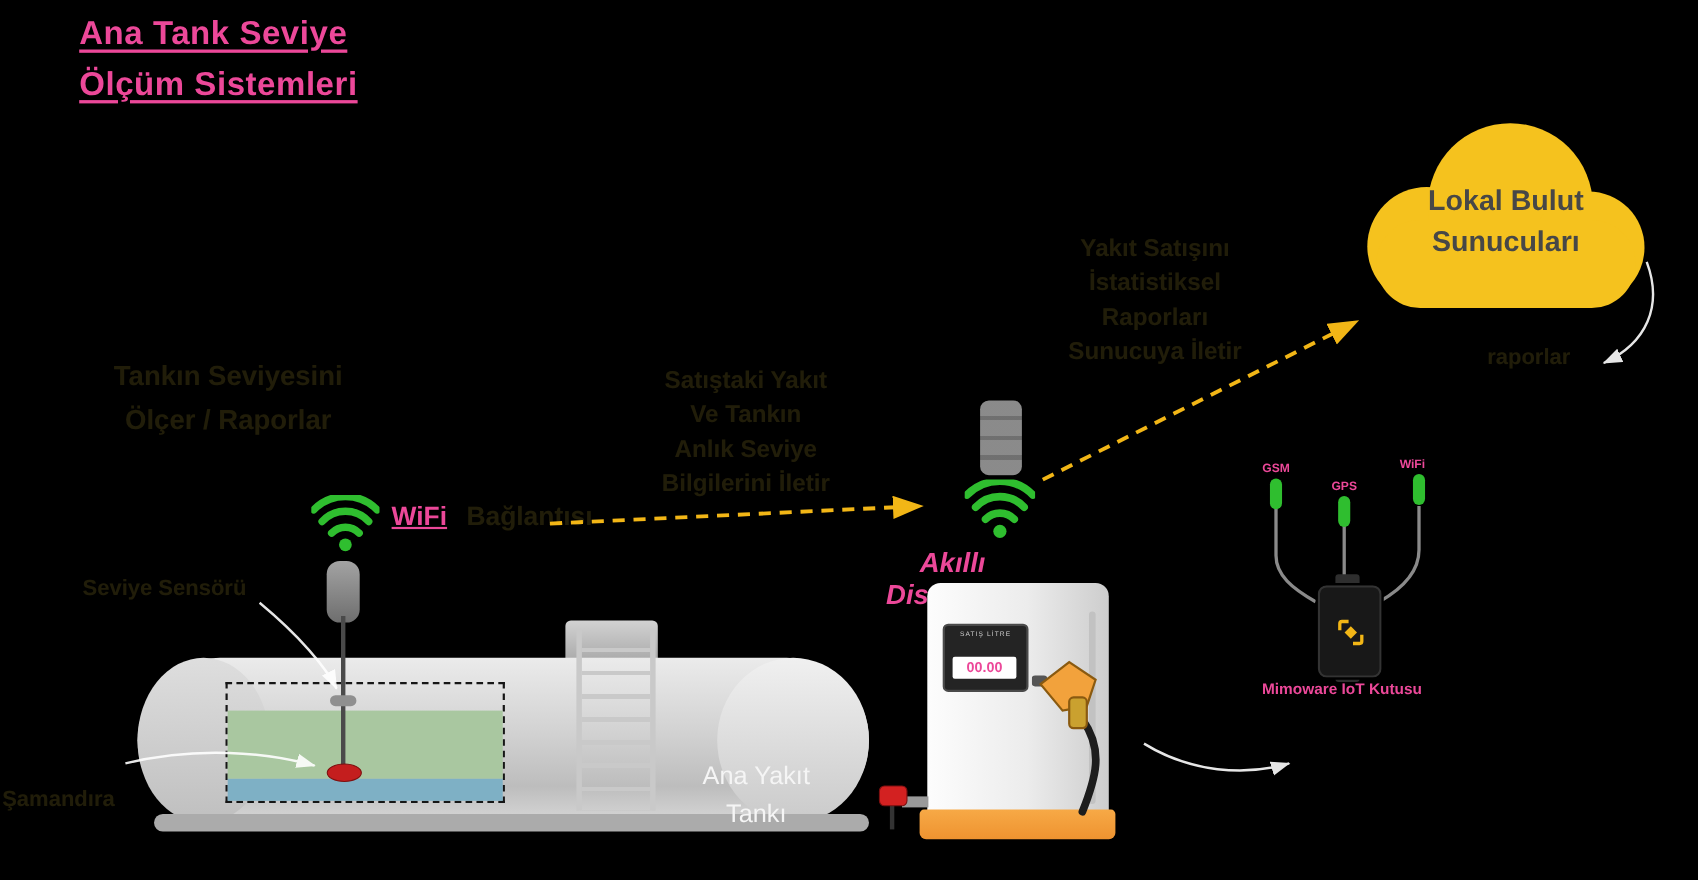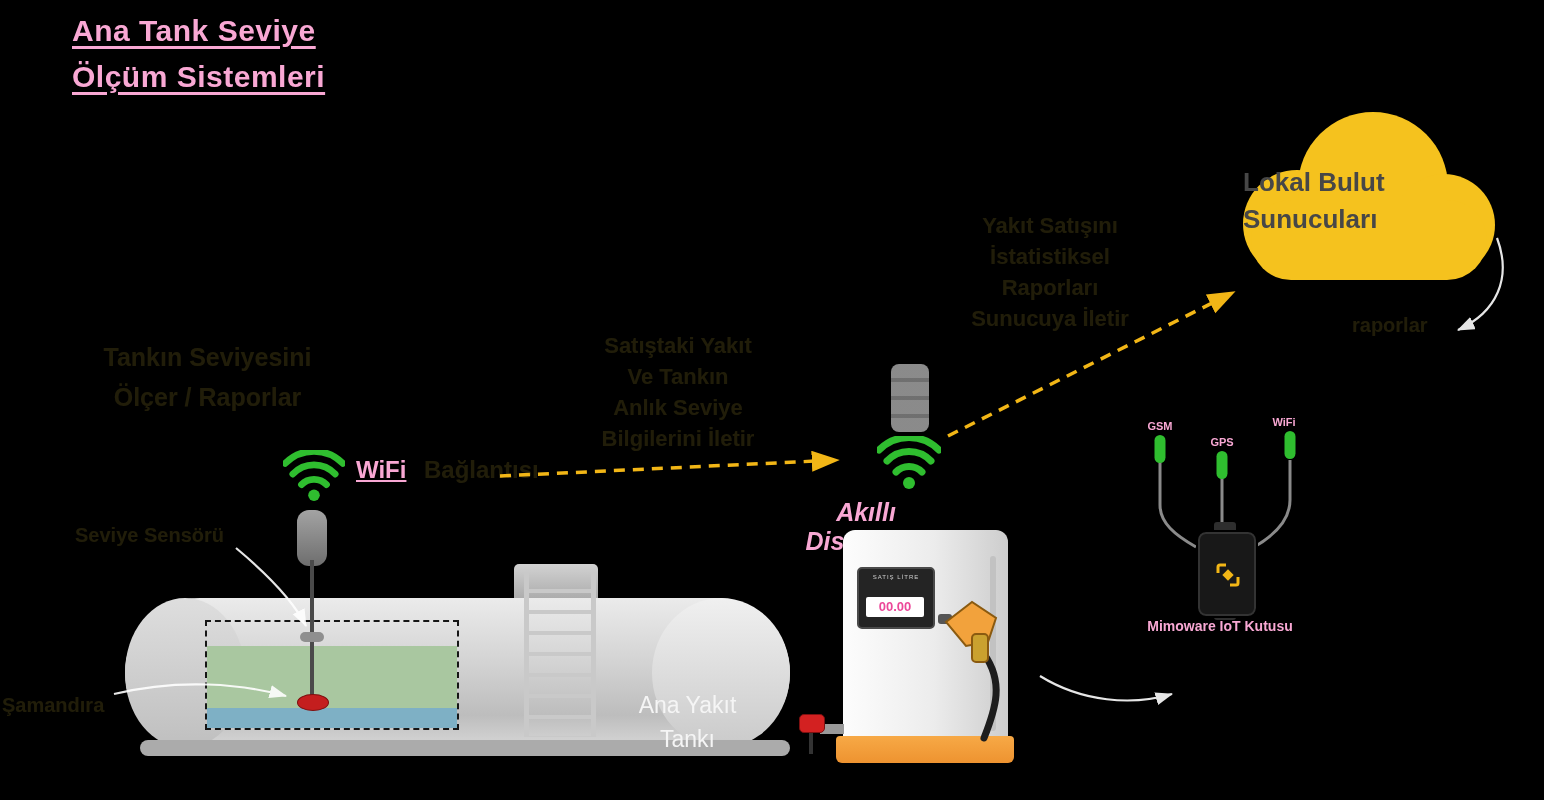--- a/index.html
+++ b/index.html
@@ -1,26 +1,26 @@
 <!DOCTYPE html>
 <html><head>
 <meta charset="utf-8">
 <style>
   html,body{margin:0;padding:0;background:#000;}
   .stage{position:relative;width:1544px;height:800px;background:#000;overflow:hidden;
          font-family:"Liberation Sans","DejaVu Sans",sans-serif;}
   .abs{position:absolute;}
-  .gold{color:#f9a8d4;}
+  .gold{color:#ec4899;}
   .ghost{color:#fde047;opacity:0.13;font-weight:700;}
   .center{text-align:center;}
   .title{font-size:30px;font-weight:800;line-height:46px;letter-spacing:.5px;}
   .title div{text-decoration:underline;text-decoration-thickness:3px;text-underline-offset:5px;}
   .cloud-lobe{position:absolute;background:#F5C21E;border-radius:50%;}
   .cloud-base{position:absolute;background:#F5C21E;border-radius:42px;}
-  .cloud-label{position:absolute;left:0;right:0;top:52px;text-align:left;
+  .cloud-label{position:absolute;left:0;right:0;top:52px;text-align:center;
                font-size:26px;font-weight:800;color:#474747;line-height:37px;}
   .tank-body{background:linear-gradient(180deg,#ebebeb 0%,#d2d2d2 45%,#bdbdbd 78%,#d7d7d7 100%);
              border-radius:75px;}
   .cap{border-radius:50%;}
   .ladder{border-left:5px solid #c9c9c9;border-right:5px solid #c9c9c9;
           background:repeating-linear-gradient(180deg,transparent 0 17px,#c9c9c9 17px 21px);}
   .dashwin{border:2px dashed #161616;}
   .label-white{color:#f5f5f5;font-size:23px;line-height:34px;margin-top:40px;}
   .gold-label{font-weight:800;}
   .disp-body{background:linear-gradient(90deg,#fdfdfd 0%,#ececec 55%,#cdcdcd 100%);
@@ -30,42 +30,42 @@
 </head>
 <body>
 
 <div class="stage">
 
   <div class="abs title gold" style="left:72px;top:8px;">
     <div>Ana Tank Seviye</div>
     <div>Ölçüm Sistemleri</div>
   </div>
 
-  <div class="abs ghost center" style="left:100px;top:322px;width:215px;font-size:25px;line-height:40px;margin-top:15px;">
+  <div class="abs ghost center" style="left:100px;top:322px;width:215px;font-size:25px;line-height:40px;">
     <div>Tankın Seviyesini</div>
     <div>Ölçer / Raporlar</div>
   </div>
 
   <div class="abs ghost center" style="left:578px;top:330px;width:200px;font-size:22px;line-height:31px;">
     <div>Satıştaki Yakıt</div>
     <div>Ve Tankın</div>
     <div>Anlık Seviye</div>
     <div>Bilgilerini İletir</div>
   </div>
 
   <div class="abs ghost center" style="left:950px;top:210px;width:200px;font-size:22px;line-height:31px;">
     <div>Yakıt Satışını</div>
     <div>İstatistiksel</div>
     <div>Raporları</div>
     <div>Sunucuya İletir</div>
   </div>
 
   <div class="abs ghost" style="left:75px;top:524px;font-size:20px;">Seviye Sensörü</div>
 
-  <div class="abs ghost" style="left:2px;top:694px;font-size:20px;">Şamandıra</div>
+  <div class="abs ghost" style="left:2px;top:716px;font-size:20px;">Şamandıra</div>
 
   <div class="abs ghost" style="left:1352px;top:314px;font-size:20px;">raporlar</div>
 
   <div class="abs" style="left:1243px;top:112px;width:252px;height:168px;">
     <div class="cloud-lobe" style="left:0;top:58px;width:108px;height:108px;"></div>
     <div class="cloud-lobe" style="left:55px;top:0;width:150px;height:150px;"></div>
     <div class="cloud-lobe" style="left:150px;top:62px;width:102px;height:102px;"></div>
     <div class="cloud-base" style="left:8px;top:88px;width:236px;height:80px;"></div>
     <div class="cloud-label">
       <div>Lokal Bulut</div>

